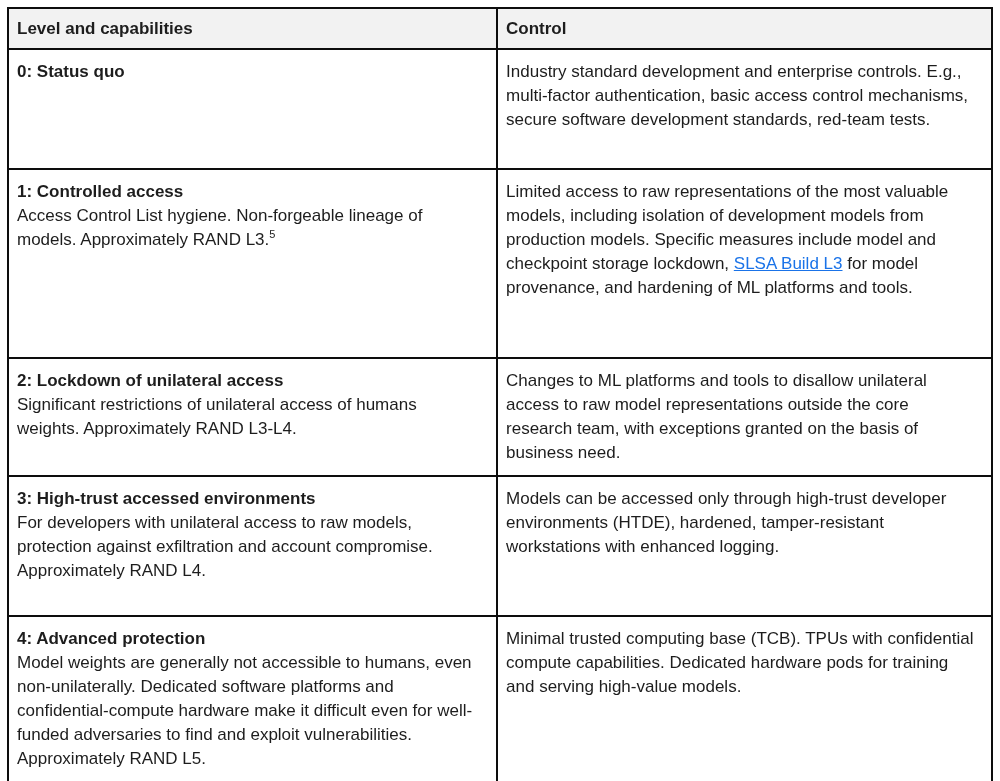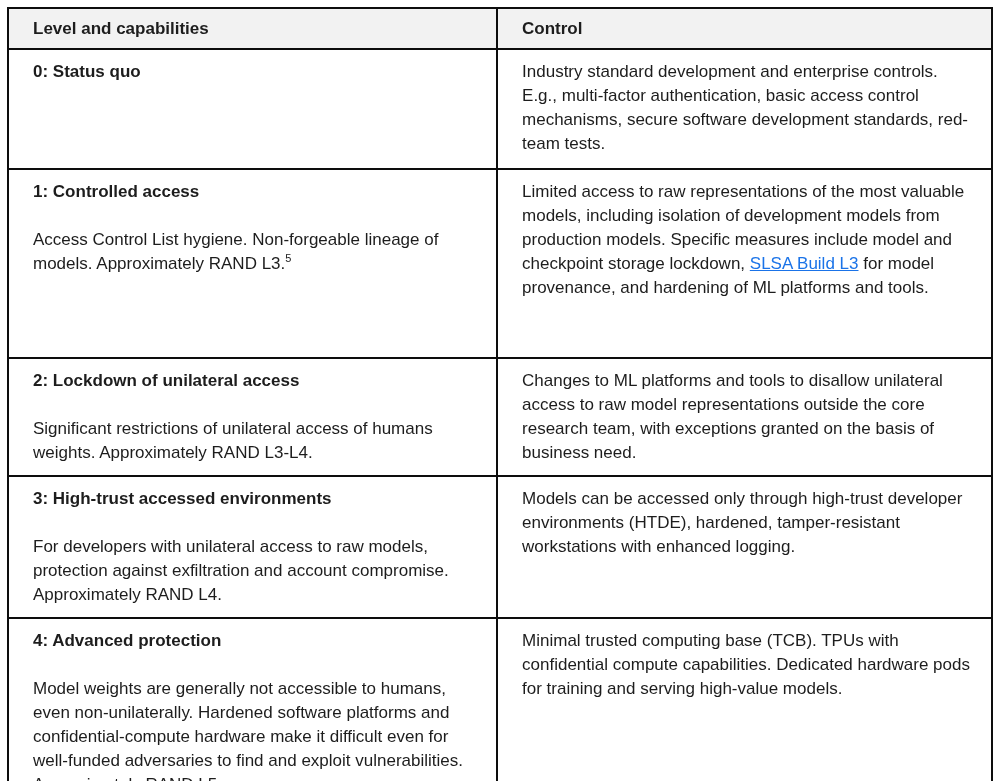--- a/index.html
+++ b/index.html
@@ -23,40 +23,40 @@
     border-collapse:collapse;
     border:2px solid var(--border);
     border-bottom-width:3px;
     table-layout:fixed;
   }
   th,td{
     border:2px solid var(--border);
     vertical-align:top;
     font-size:17px;
     line-height:24px;
-    padding:10px 14px 10px 24px;
+    padding:10px 14px 10px 8px;
     overflow:hidden;
   }
   col.c1{width:49.7%;}
   col.c2{width:50.3%;}
   thead th{
     background:var(--header-bg);
     text-align:left;
     font-weight:bold;
     vertical-align:middle;
     padding-top:6px;padding-bottom:6px;
   }
   tr.hrow{height:41px;}
   tr.r0{height:120px;border-radius:22px;}
   tr.r1{height:189px;}
   tr.r2{height:115px;}
   tr.r3{height:140px;}
   tr.r4{height:184px;}
   .level-title{font-weight:bold;}
-  .cap-body{margin-top:24px;}
+  .cap-body{}
   .cap-body:empty{display:none;}
   sup{font-size:11px;line-height:0;vertical-align:super;}
   a.link{color:var(--link);cursor:pointer;}
 </style>
 </head>
 <body>
 
 <div class="table-wrap">
   <table>
     <colgroup>
@@ -102,21 +102,21 @@
           <div class="level-title">3: High-trust accessed environments</div>
           <div class="cap-body"><span>For developers with unilateral access to raw models, protection against exfiltration and account compromise. Approximately RAND L4.</span></div>
         </td>
         <td>
           <div><span>Models can be accessed only through high-trust developer environments (HTDE), hardened, tamper-resistant workstations with enhanced logging.</span></div>
         </td>
       </tr>
       <tr class="r4">
         <td>
           <div class="level-title">4: Advanced protection</div>
-          <div class="cap-body"><span>Model weights are generally not accessible to humans, even non-unilaterally. Hardened software platforms and confidential-compute hardware make it difficult even for well-funded adversaries to find and exploit vulnerabilities. Approximately RAND L5.</span></div>
+          <div class="cap-body"><span>Model weights are generally not accessible to humans, even non-unilaterally. Dedicated software platforms and confidential-compute hardware make it difficult even for well-funded adversaries to find and exploit vulnerabilities. Approximately RAND L5.</span></div>
         </td>
         <td>
           <div><span>Minimal trusted computing base (TCB). TPUs with confidential compute capabilities. Dedicated hardware pods for training and serving high-value models.</span></div>
         </td>
       </tr>
     </tbody>
   </table>
 </div>
 
 </body></html>

